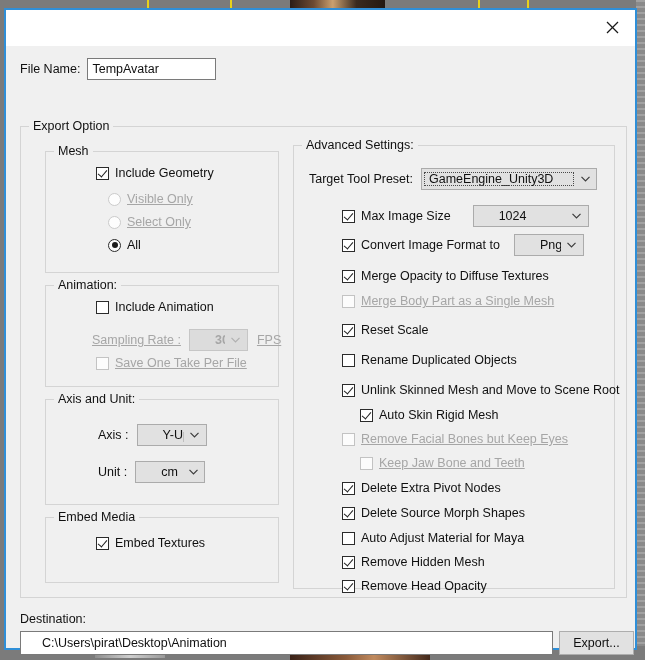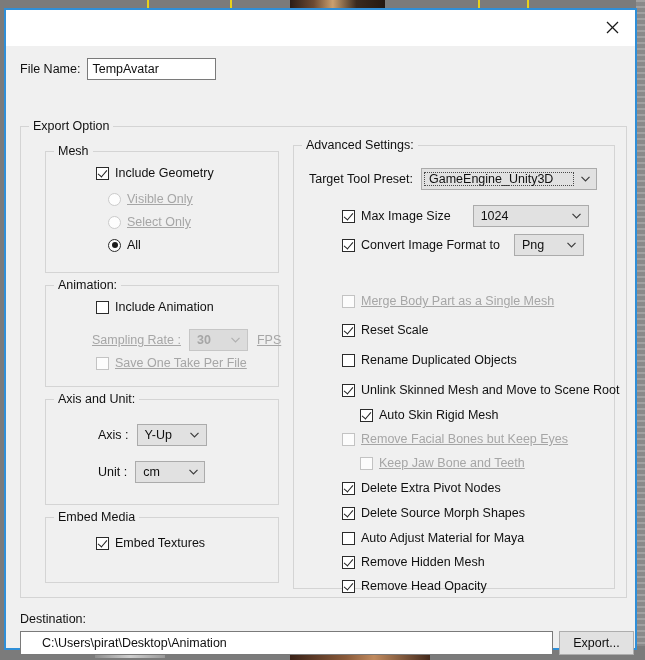--- a/index.html
+++ b/index.html
@@ -232,21 +232,21 @@
     background: #e1e1e1;
     border: 1px solid #ababab;
     box-sizing: border-box;
     display: flex;
     align-items: center;
     position: relative;
     cursor: pointer;
     font-size: 12.5px;
     color: #101010;
   }
-  .combo .cval { padding-left: 7px; flex: 1; overflow:hidden; }
+  .combo .cval { padding-left: 25px; flex: 1; overflow:hidden; }
   .combo .arrow {
     width: 22px;
     display: flex;
     align-items: center;
     justify-content: center;
     flex: none;
   }
   .combo.dis { background: #dcdcdc; border-color: #c6c6c6; color: #a6a6a6; cursor: default; font-weight: bold; }
   .combo.focus .cval {
     outline: 1px dotted #4a4a4a;
@@ -450,20 +450,24 @@
           <span class="combo" style="width:70px; margin-left:14px">
             <span class="cval">Png</span>
             <span class="arrow">
               <svg class="chev" width="9" height="6" viewBox="0 0 9 6">
                   <path d="M0.5 0.8 L4.5 4.8 L8.5 0.8" stroke="#3c3c3c" stroke-width="1.2" fill="none"></path>
                 </svg>
             </span>
           </span>
         </div>
 
+        <div class="row" style="left:48px; top:123px">
+          <span class="cb on"></span>
+          <span class="lbl">Merge Opacity to Diffuse Textures</span>
+        </div>
         <div class="row" style="left:48px; top:148px">
           <span class="cb dis"></span>
           <span class="lbl dis">Merge Body Part as a Single Mesh</span>
         </div>
         <div class="row" style="left:48px; top:177px">
           <span class="cb on"></span>
           <span class="lbl">Reset Scale</span>
         </div>
         <div class="row" style="left:48px; top:207px">
           <span class="cb"></span>

